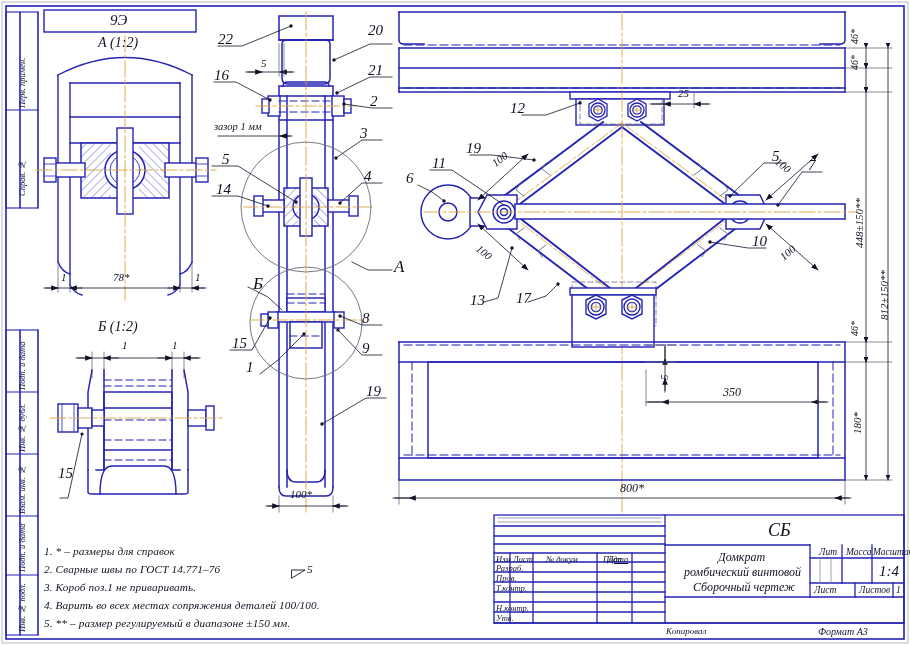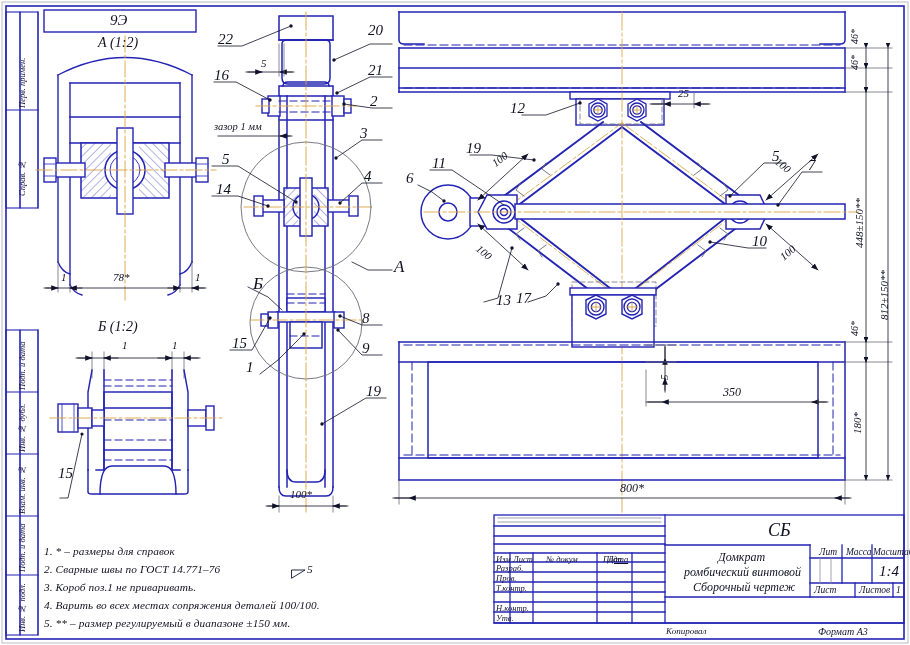--- a/index.html
+++ b/index.html
@@ -610,21 +610,21 @@
 <div class="txt pos" style="left:232px; top:336px;">15</div>
 <div class="txt pos" style="left:362px; top:311px;">8</div>
 <div class="txt pos" style="left:362px; top:341px;">9</div>
 <div class="txt pos" style="left:246px; top:360px;">1</div>
 <div class="txt pos" style="left:366px; top:384px;">19</div>
 <div class="txt pos" style="left:58px; top:466px;">15</div>
 <div class="txt pos" style="left:406px; top:171px;">6</div>
 <div class="txt pos" style="left:432px; top:156px;">11</div>
 <div class="txt pos" style="left:466px; top:141px;">19</div>
 <div class="txt pos" style="left:510px; top:101px;">12</div>
-<div class="txt pos" style="left:470px; top:293px;margin-left:26px;">13</div>
+<div class="txt pos" style="left:470px; top:293px;">13</div>
 <div class="txt pos" style="left:516px; top:291px;">17</div>
 <div class="txt pos" style="left:772px; top:149px;">5</div>
 <div class="txt pos" style="left:808px; top:158px;">7</div>
 <div class="txt pos" style="left:752px; top:234px;">10</div>
 
 <div class="txt dim" style="left:261px; top:58px;">5</div>
 <div class="txt dim" style="left:214px; top:122px; font-size:10.5px;">зазор 1 мм</div>
 <div class="txt dim" style="left:61px; top:272px;">1</div>
 <div class="txt dim" style="left:113px; top:272px;">78*</div>
 <div class="txt dim" style="left:195px; top:272px;">1</div>

